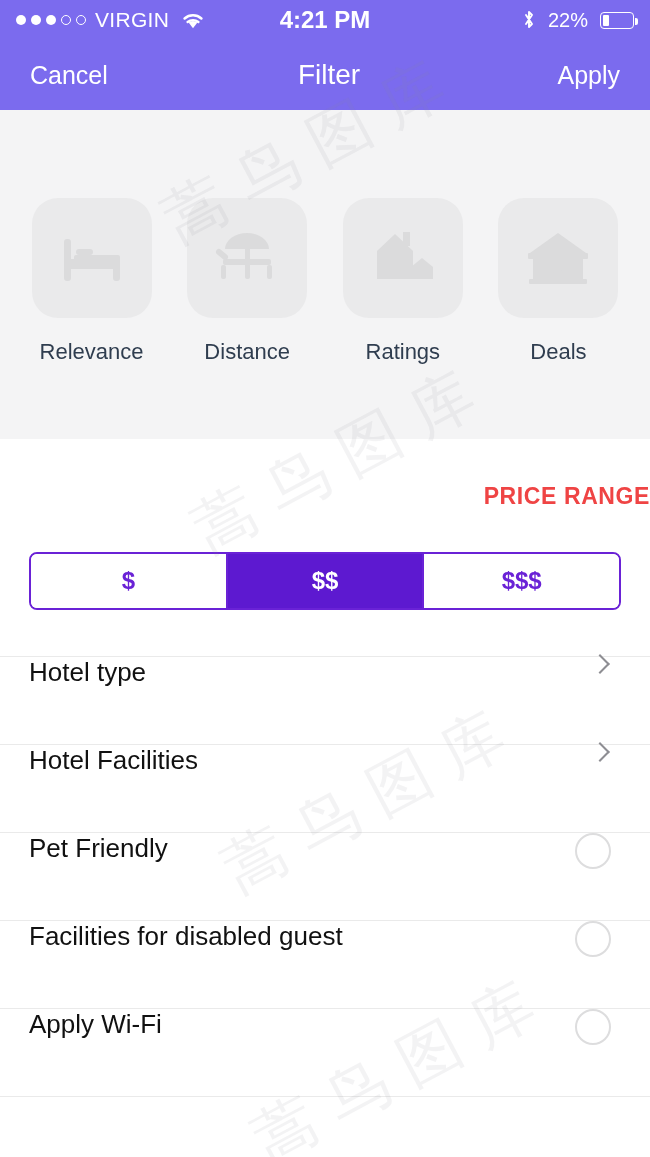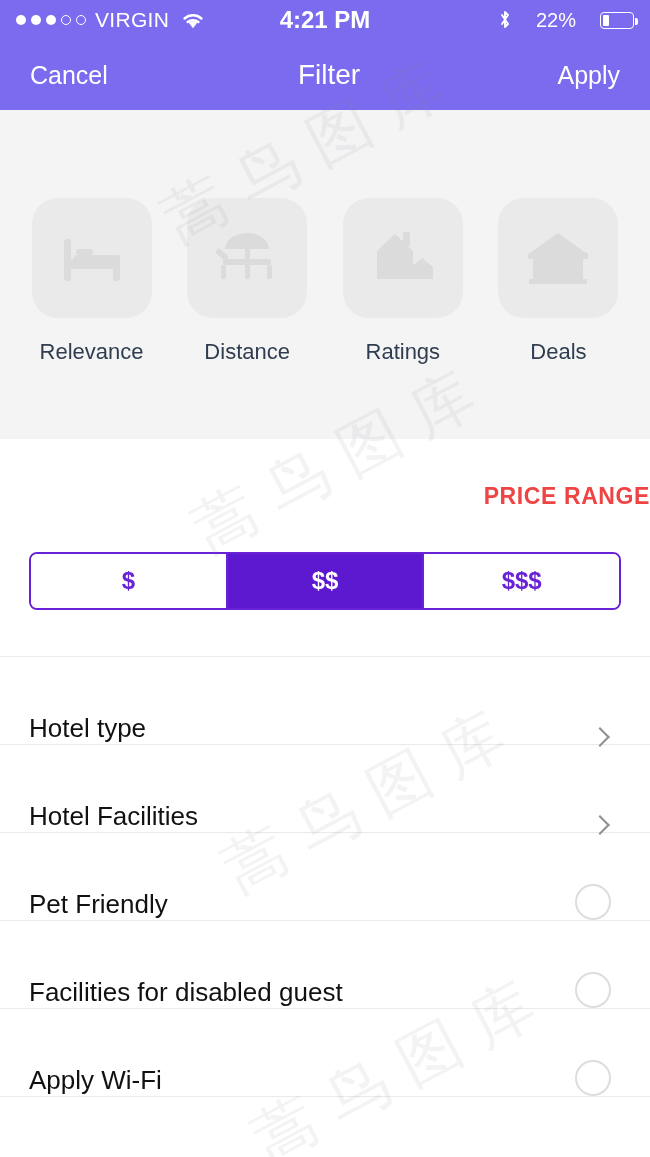--- a/index.html
+++ b/index.html
@@ -59,21 +59,21 @@
     font-size: 24px;
     font-weight: 700;
     color: #ffffff;
     pointer-events: none;
   }
 
   .status-right {
     margin-left: auto;
     display: flex;
     align-items: center;
-    gap: 24px;
+    gap: 12px;
   }
   .battery-pct { font-size: 20px; color: #ffffff; }
   .battery {
     width: 34px; height: 17px;
     border: 1.8px solid #ffffff;
     border-radius: 4px;
     position: relative;
     display: flex; align-items: center;
     padding: 2px;
   }
@@ -220,21 +220,21 @@
   }
 
   
   .list {
     background: #ffffff;
     border-top: 1px solid #EAEAEA;
   }
   .row {
     height: 88px;
     display: flex;
-    align-items: flex-end;
+    align-items: flex-start;
     justify-content: space-between;
     padding: 0 29px;
     border-bottom: 1px solid #EAEAEA;
     cursor: pointer;
     background: #ffffff;
   }
   .row-label {
     font-size: 26px;
     color: #111111;
     font-weight: 400;

